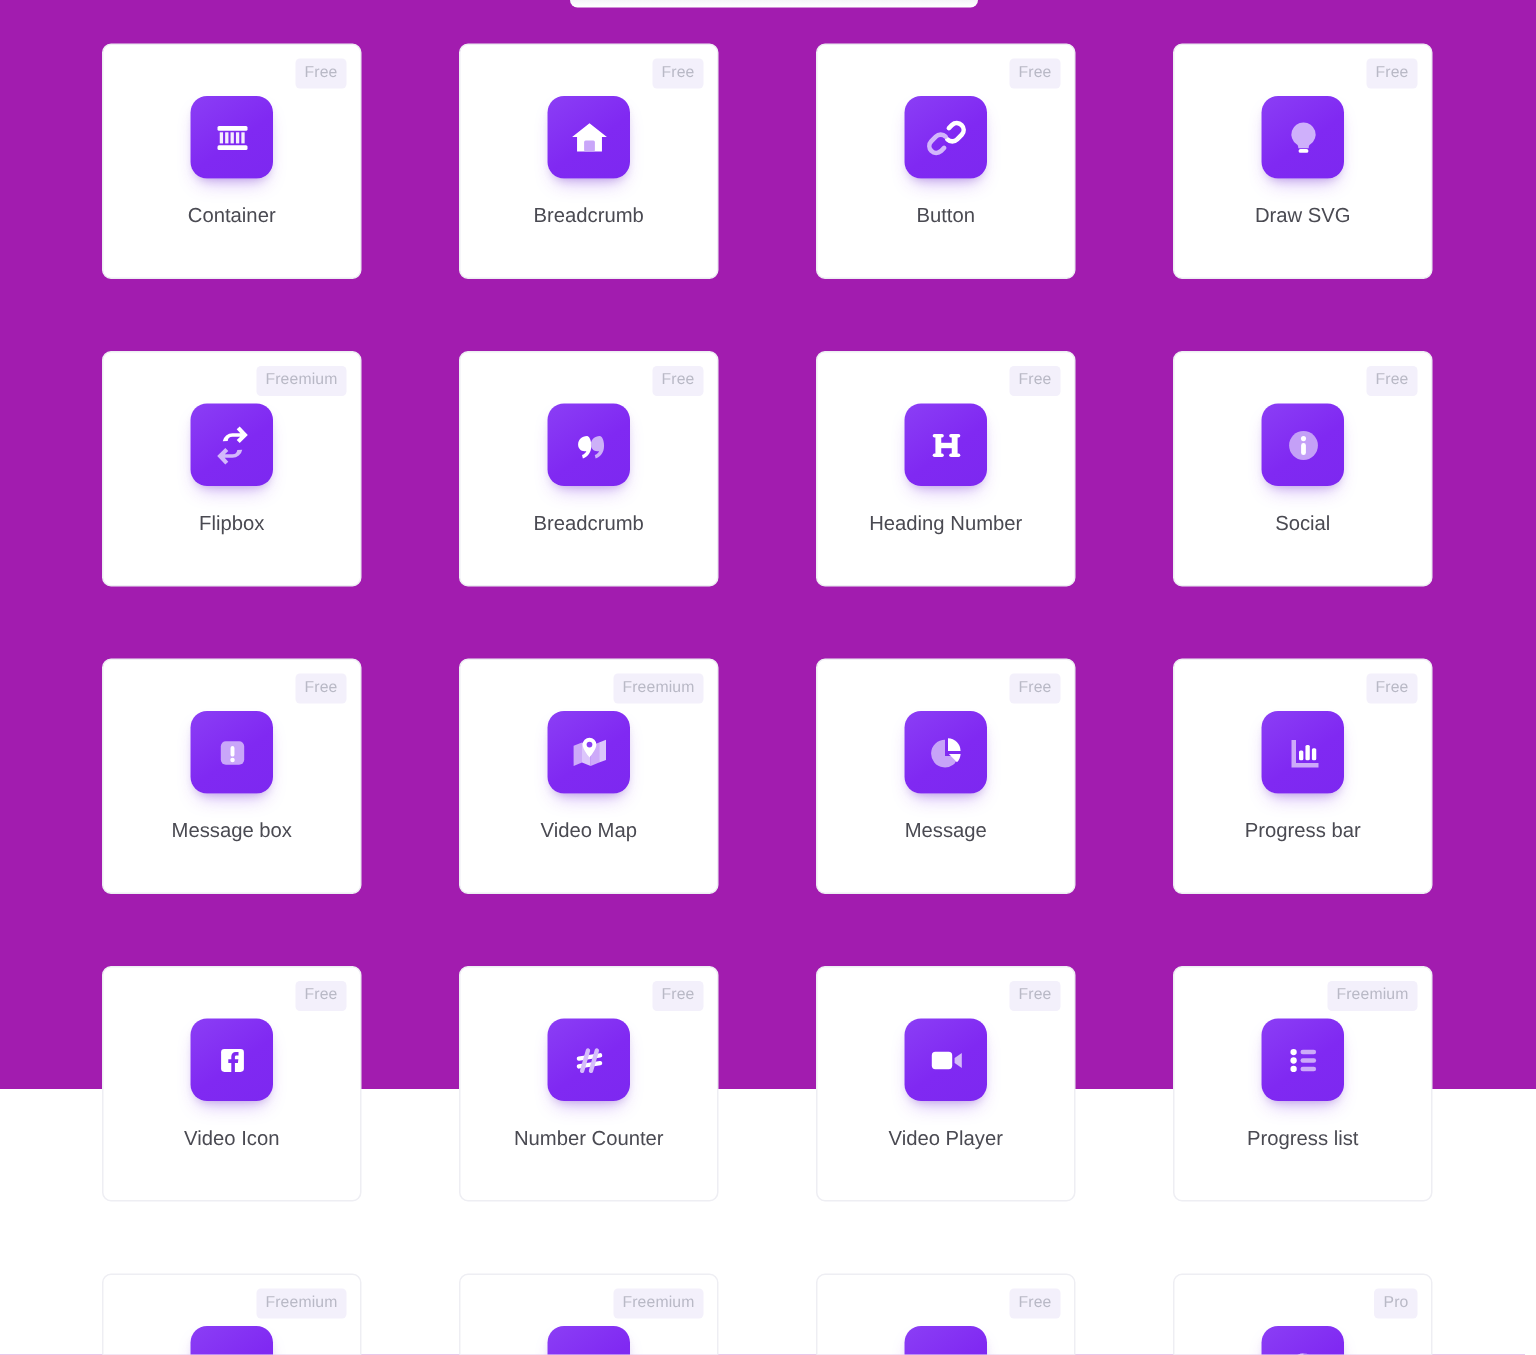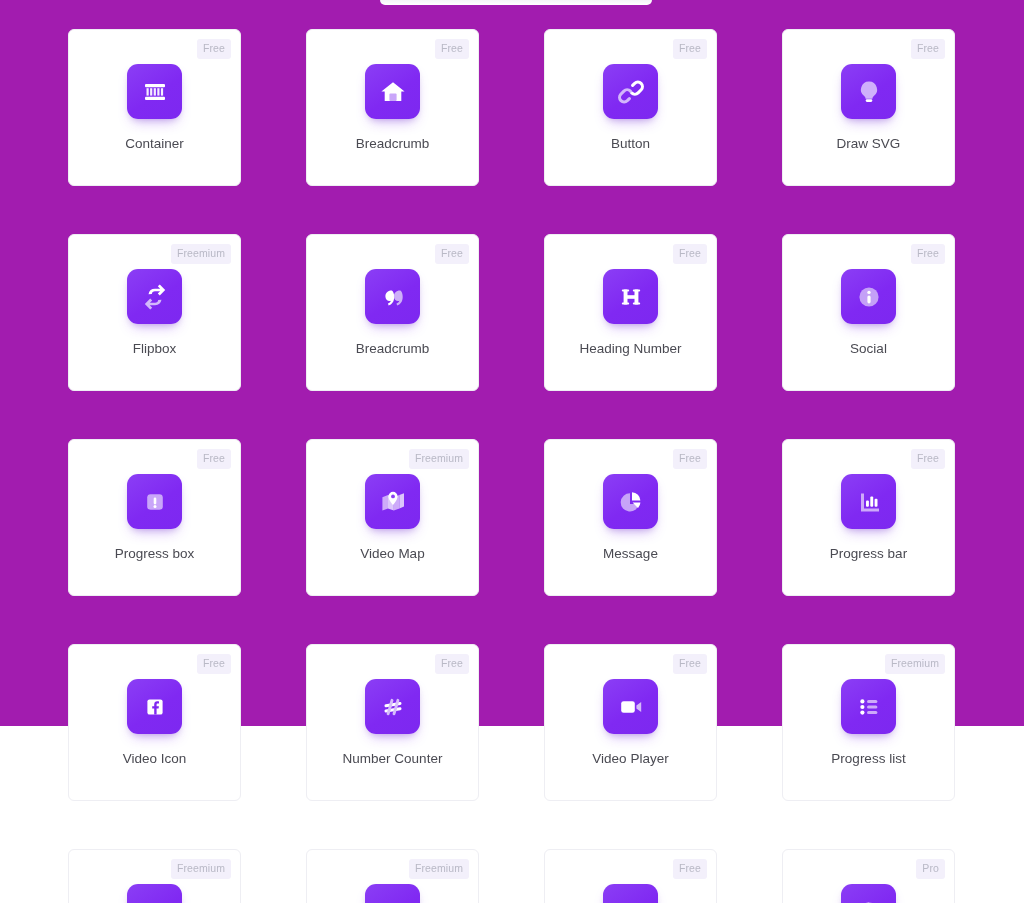--- a/index.html
+++ b/index.html
@@ -214,21 +214,21 @@
 
     <div class="card">
       <span class="badge">Free</span>
       <div class="icon-tile">
         <svg width="30" height="30" viewBox="0 0 30 30">
           <rect x="7.2" y="7.2" width="15.6" height="15.6" rx="3.4" fill="#c9a6f9"></rect>
           <rect x="13.7" y="10.4" width="2.6" height="7" rx="1.3" fill="#ffffff"></rect>
           <circle cx="15" cy="19.6" r="1.5" fill="#ffffff"></circle>
         </svg>
       </div>
-      <div class="card-label">Progress box</div>
+      <div class="card-label">Message box</div>
     </div>
 
     <div class="card">
       <span class="badge">Freemium</span>
       <div class="icon-tile">
         <svg width="30" height="30" viewBox="0 0 30 30">
           <path d="M4.4 10.2 10 8v13.4l-5.6 2.2z" fill="#cdaaf9"></path>
           <path d="M10 8l5.8 2.2v13.4L10 21.4z" fill="#dcc6fb"></path>
           <path d="M15.8 10.2 21.4 8v13.4l-5.6 2.2z" fill="#cdaaf9"></path>
           <path d="M21.4 8 26 6.2v13.4l-4.6 1.8z" fill="#dcc6fb"></path>

